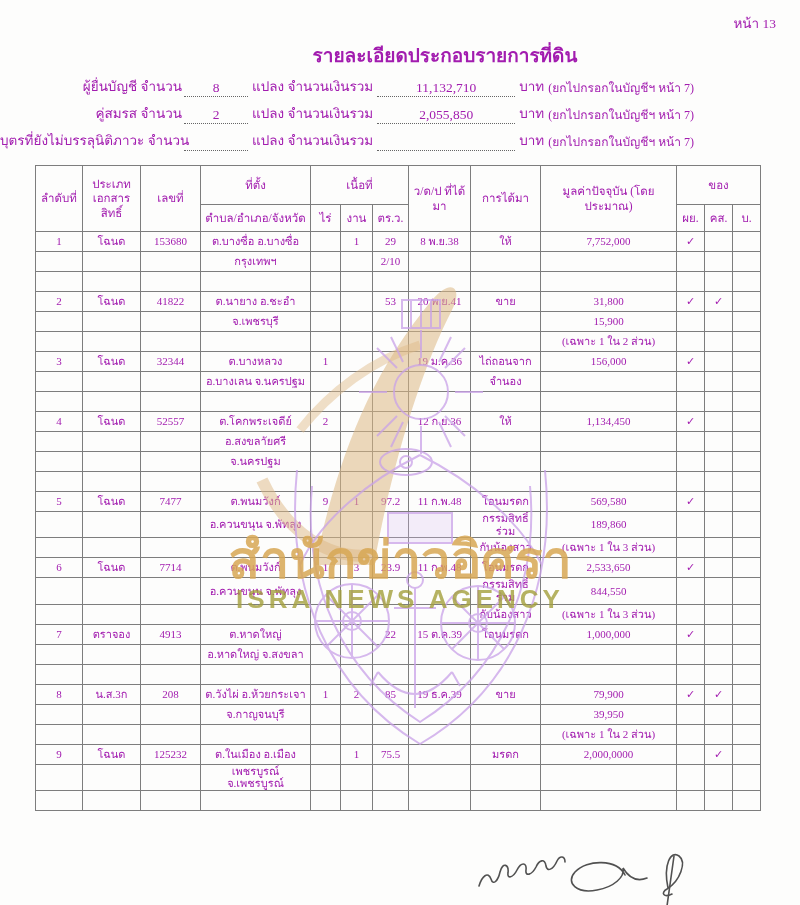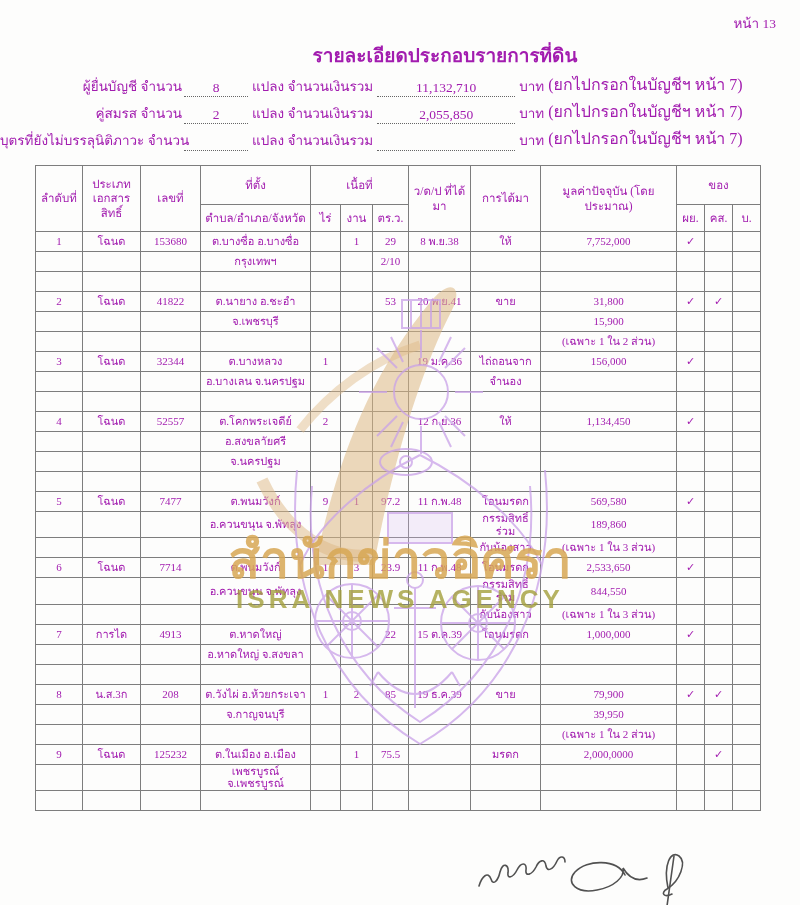--- a/index.html
+++ b/index.html
@@ -11,21 +11,21 @@
   }
   .page-num{position:absolute;top:12px;right:58px;font-size:13.5px;}
   .doc-title{position:absolute;top:40px;left:0;width:100%;text-align:center;font-size:19px;font-weight:700;margin-left:28px;}
   .summary{position:absolute;top:70px;left:0;width:100%;font-size:13.5px;}
   .summary-line{display:flex;align-items:flex-end;height:27px;}
   .s-label{width:182px;text-align:right;white-space:nowrap;}
   .s-count{width:64px;border-bottom:1.2px dotted #666;text-align:center;margin:0 2px;}
   .s-mid{white-space:nowrap;padding:0 2px;}
   .s-amount{width:138px;border-bottom:1.2px dotted #666;text-align:center;margin:0 2px;}
   .s-unit{padding:0 4px 0 2px;white-space:nowrap;}
-  .s-note{font-size:16px;white-space:nowrap;}
+  .s-note{font-size:12px;white-space:nowrap;}
 
   table.land{
     position:absolute;left:35px;top:165px;width:725px;
     border-collapse:collapse;table-layout:fixed;
     font-size:11px;
   }
   table.land th,table.land td{
     border:1px solid #7d7d7d;
     padding:0 2px;vertical-align:middle;text-align:center;
     overflow:hidden;
@@ -406,21 +406,21 @@
           <td class="c6"></td>
           <td class="c7"></td>
           <td class="c8">กับน้องสาว</td>
           <td class="c9">(เฉพาะ 1 ใน 3 ส่วน)</td>
           <td class="c10"></td>
           <td class="c11"></td>
           <td class="c12"></td>
         </tr>
         <tr>
           <td class="c0">7</td>
-          <td class="c1">การได</td>
+          <td class="c1">ตราจอง</td>
           <td class="c2">4913</td>
           <td class="c3">ต.หาดใหญ่</td>
           <td class="c4"></td>
           <td class="c5"></td>
           <td class="c6">22</td>
           <td class="c7">15 ต.ค.39</td>
           <td class="c8">โอนมรดก</td>
           <td class="c9">1,000,000</td>
           <td class="c10">✓</td>
           <td class="c11"></td>

